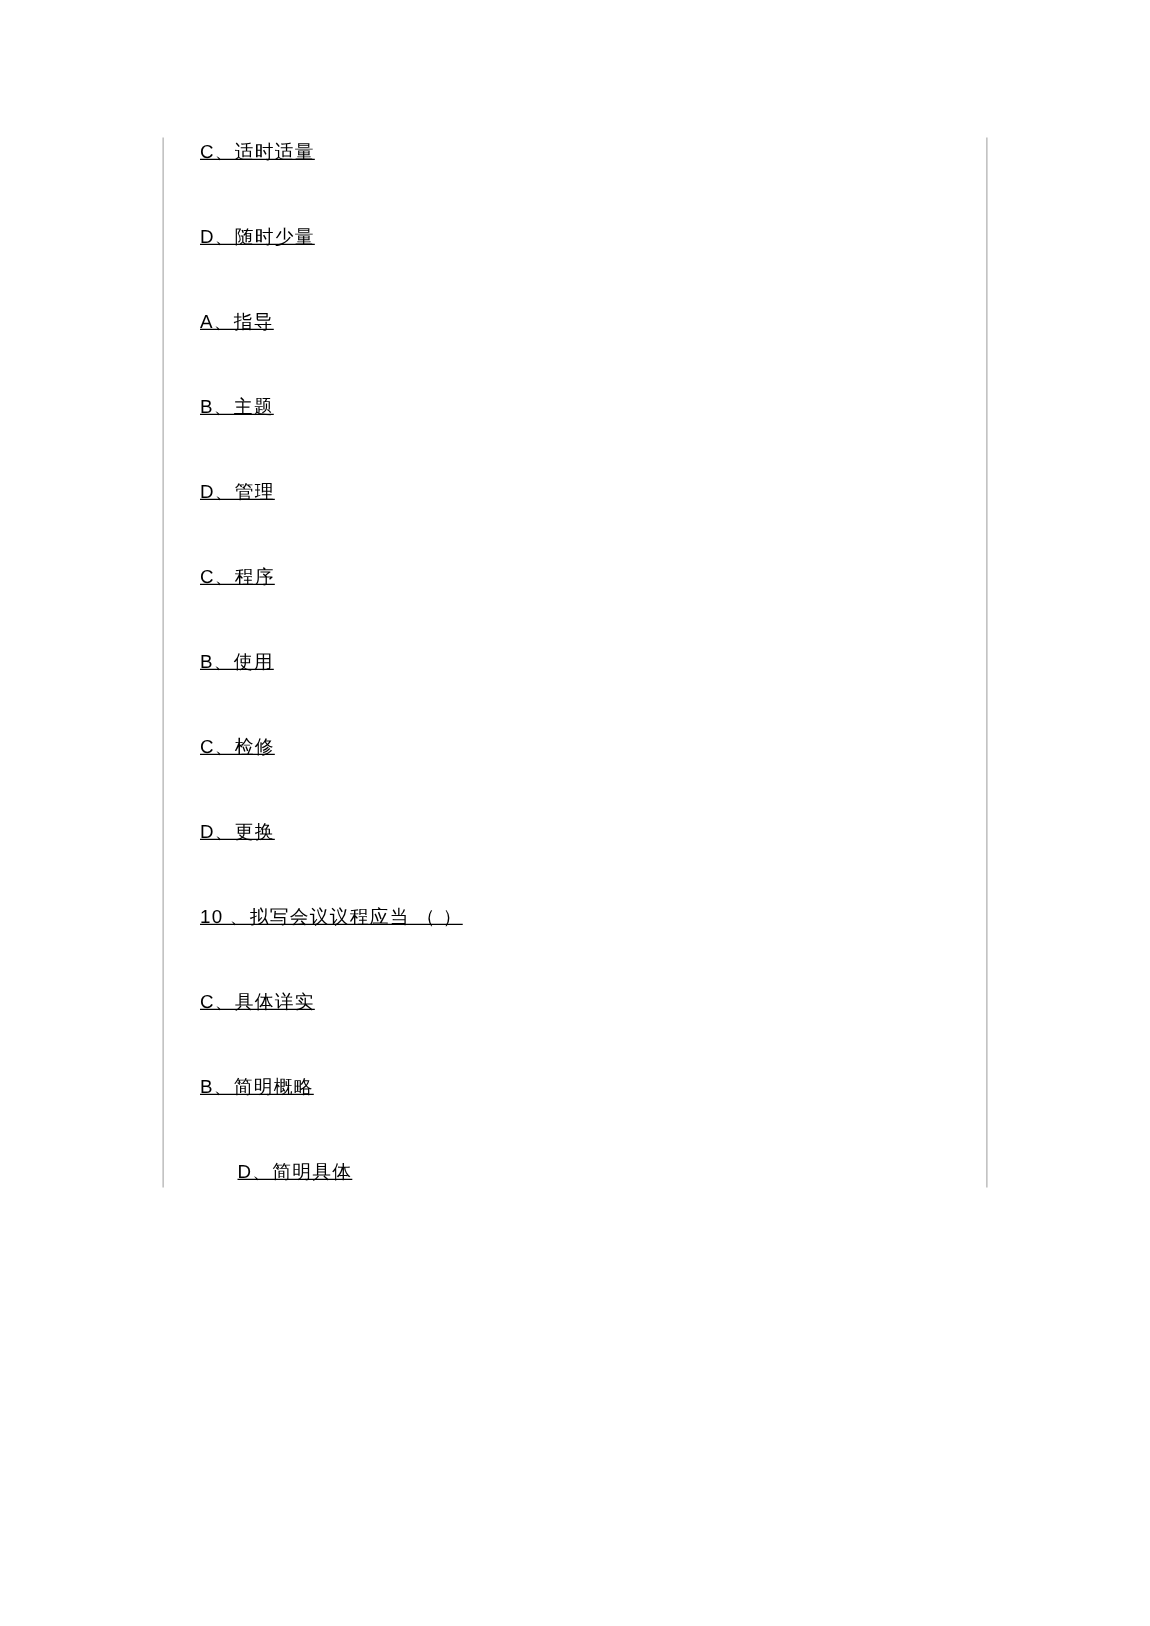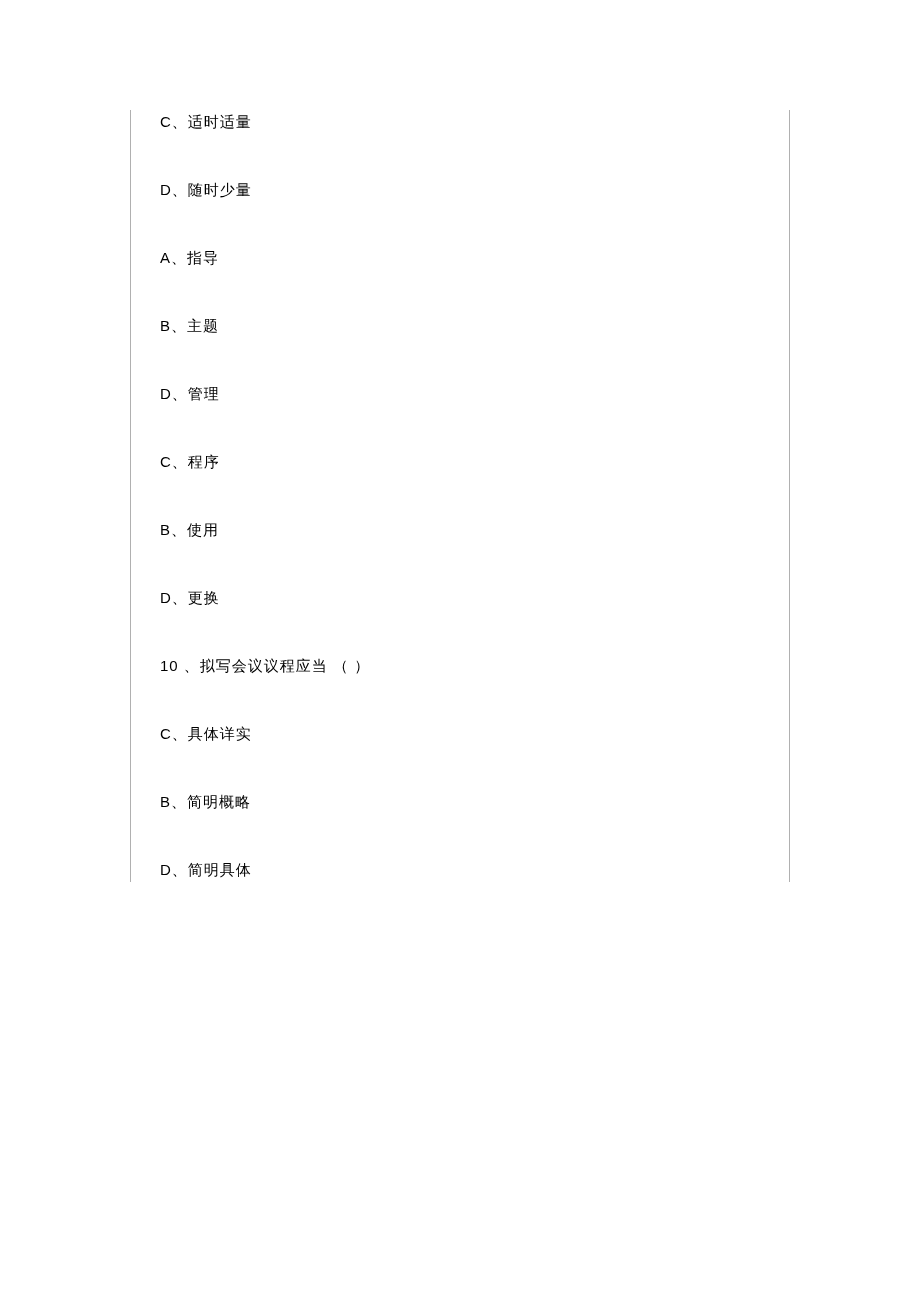--- a/index.html
+++ b/index.html
@@ -37,42 +37,45 @@
       background: #b0b0b0;
     }
     .content {
       padding-left: 160px;
       padding-right: 160px;
     }
     .line {
       margin-bottom: 44px;
       line-height: 1.6;
       letter-spacing: 1px;
+      text-decoration: underline;
     }
     .line:last-child {
       margin-bottom: 0;
+      margin-left: 30px;
     }
   </style>
 </head>
 <body>
 
 <div class="page-container">
   <div class="side-line-left"></div>
   <div class="side-line-right"></div>
 
   <div class="content">
     <div class="line">C、适时适量</div>
     <div class="line">D、随时少量</div>
 
     <div class="line">A、指导</div>
     <div class="line">B、主题</div>
     <div class="line">D、管理</div>
     <div class="line">C、程序</div>
 
     <div class="line">B、使用</div>
+    <div class="line">C、检修</div>
     <div class="line">D、更换</div>
 
     <div class="line">10 、拟写会议议程应当 （ ）</div>
     <div class="line">C、具体详实</div>
     <div class="line">B、简明概略</div>
     <div class="line">D、简明具体</div>
   </div>
 </div>
 
 </body></html>

